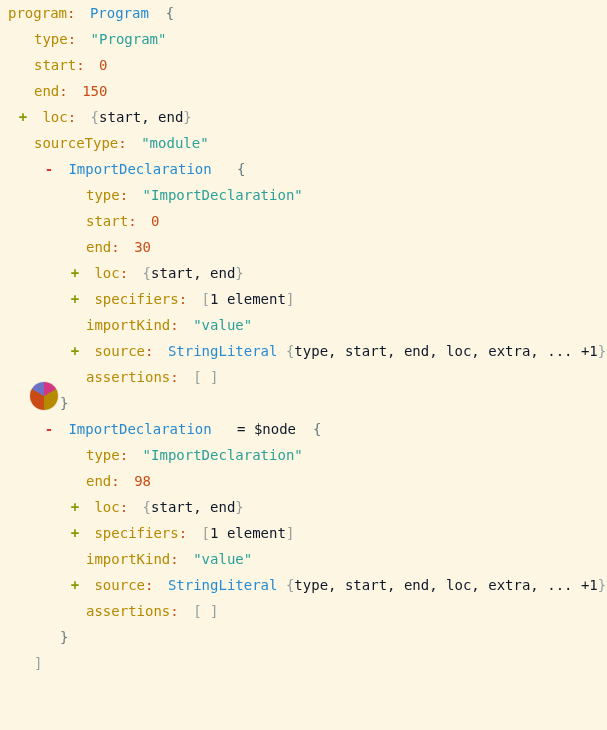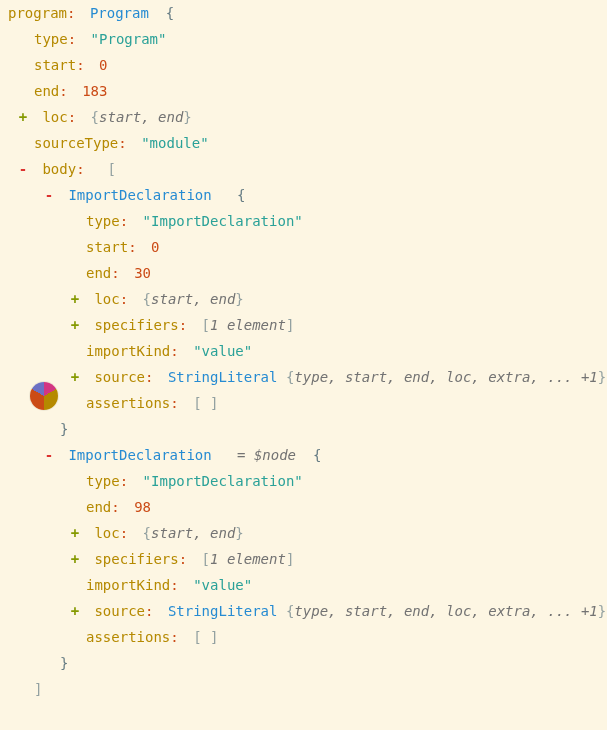--- a/index.html
+++ b/index.html
@@ -33,21 +33,21 @@
     }
     .plus { color: #859900; }
     .minus { color: #dc322f; }
     .key { color: #b58900; }
     .colon { color: #cb4b16; margin-right: 6px; }
     .string { color: #2aa198; }
     .number { color: #cb4b16; }
     .brace { color: #93a1a1; }
     .bracket { color: #93a1a1; }
     .type-name { color: #268bd2; }
-    .dim { color: #737373; font-style: italic; }
+    .dim { color: #0f172a; }
     .brace-plain { color: #657b83; }
     .pie {
       position: absolute;
       width: 28px;
       height: 28px;
       border-radius: 50%;
       left: 30px;
       top: 382px;
       background: conic-gradient(#d33682 0 60deg, #b58900 60deg 180deg, #cb4b16 180deg 300deg, #6c71c4 300deg 360deg);
       box-shadow: 0 0 0 1px #eee8d5;
@@ -68,39 +68,34 @@
     <span class="string">"Program"</span>
   </div>
 
   <div class="row ind1">
     <span class="key">start</span><span class="colon">:</span>
     <span class="number">0</span>
   </div>
 
   <div class="row ind1">
     <span class="key">end</span><span class="colon">:</span>
-    <span class="number">183</span>
+    <span class="number">150</span>
   </div>
 
   <div class="row ind1">
     <span class="pm plus">+</span>
     <span class="key">loc</span><span class="colon">:</span>
     <span class="brace">{</span><span class="dim">start, end</span><span class="brace">}</span>
   </div>
 
   <div class="row ind1">
     <span class="key">sourceType</span><span class="colon">:</span>
     <span class="string">"module"</span>
   </div>
 
-  <div class="row ind1">
-    <span class="pm minus">-</span>
-    <span class="key">body</span><span class="colon">:</span>&nbsp;
-    <span class="bracket">[</span>
-  </div>
 
   <div class="row ind2">
     <span class="pm minus">-</span>
     <span class="type-name">ImportDeclaration</span>&nbsp;&nbsp;&nbsp;<span class="brace-plain">{</span>
   </div>
 
   <div class="row ind3">
     <span class="key">type</span><span class="colon">:</span>
     <span class="string">"ImportDeclaration"</span>
   </div>

